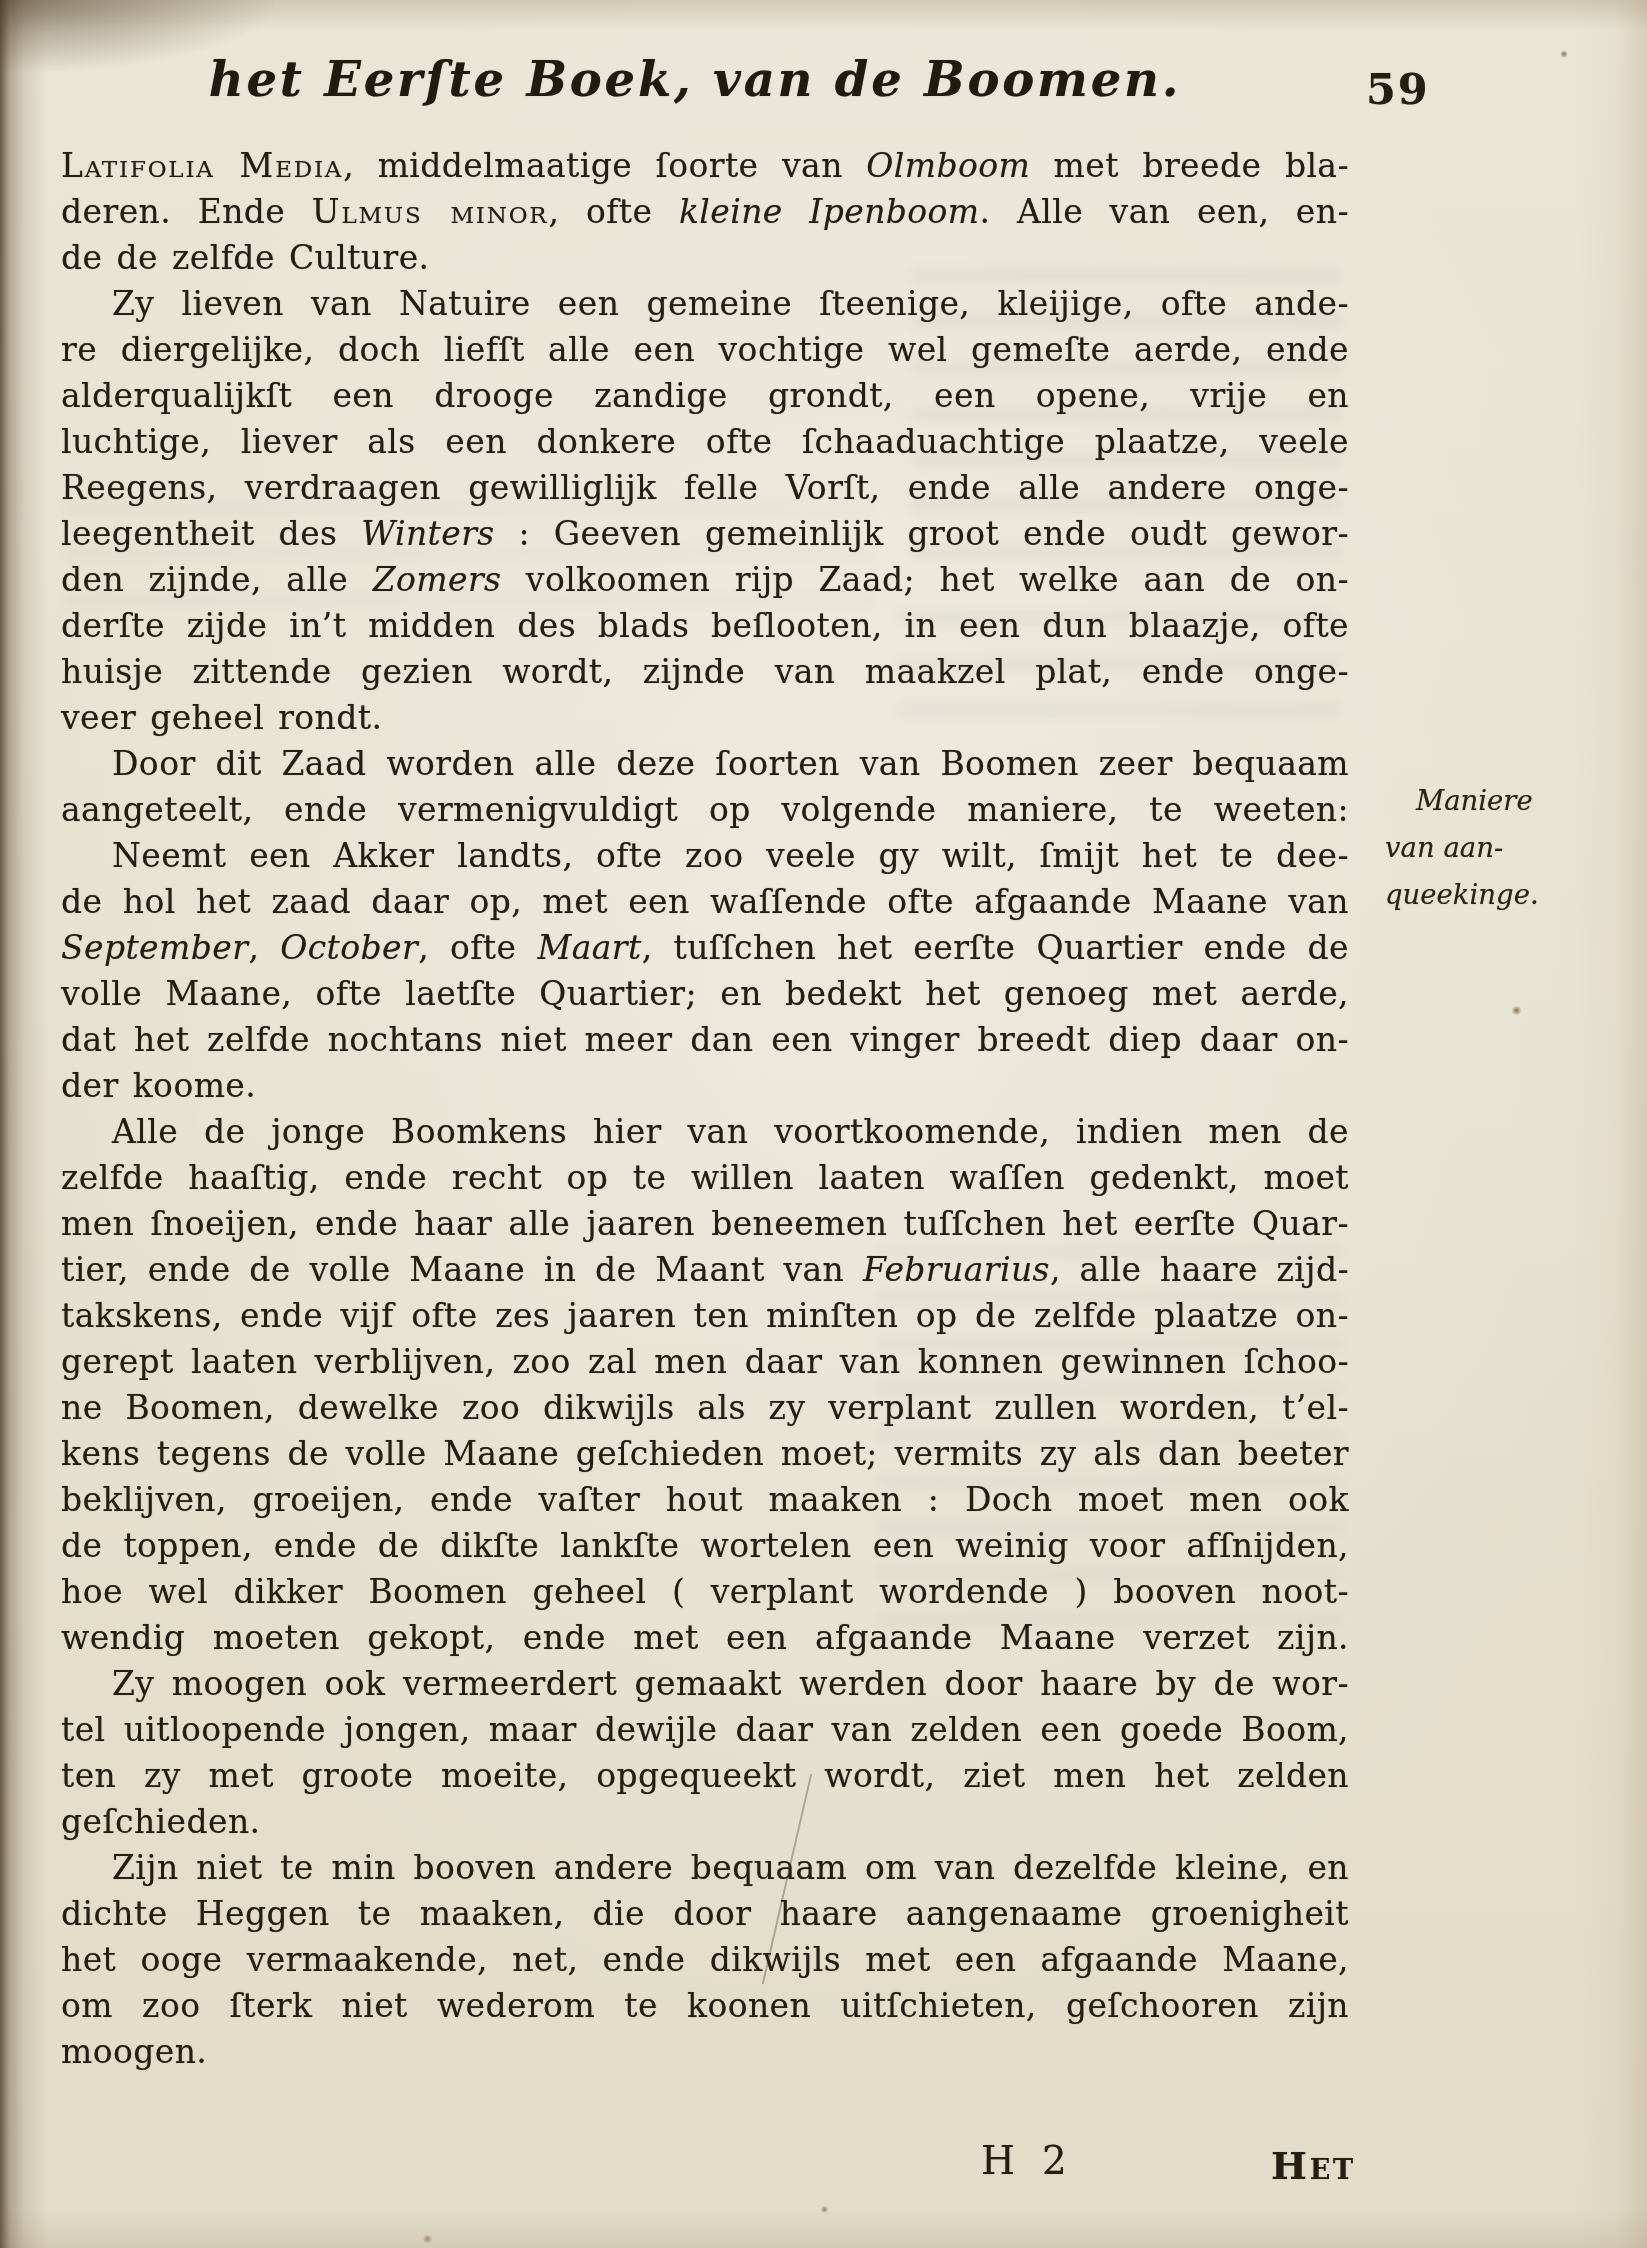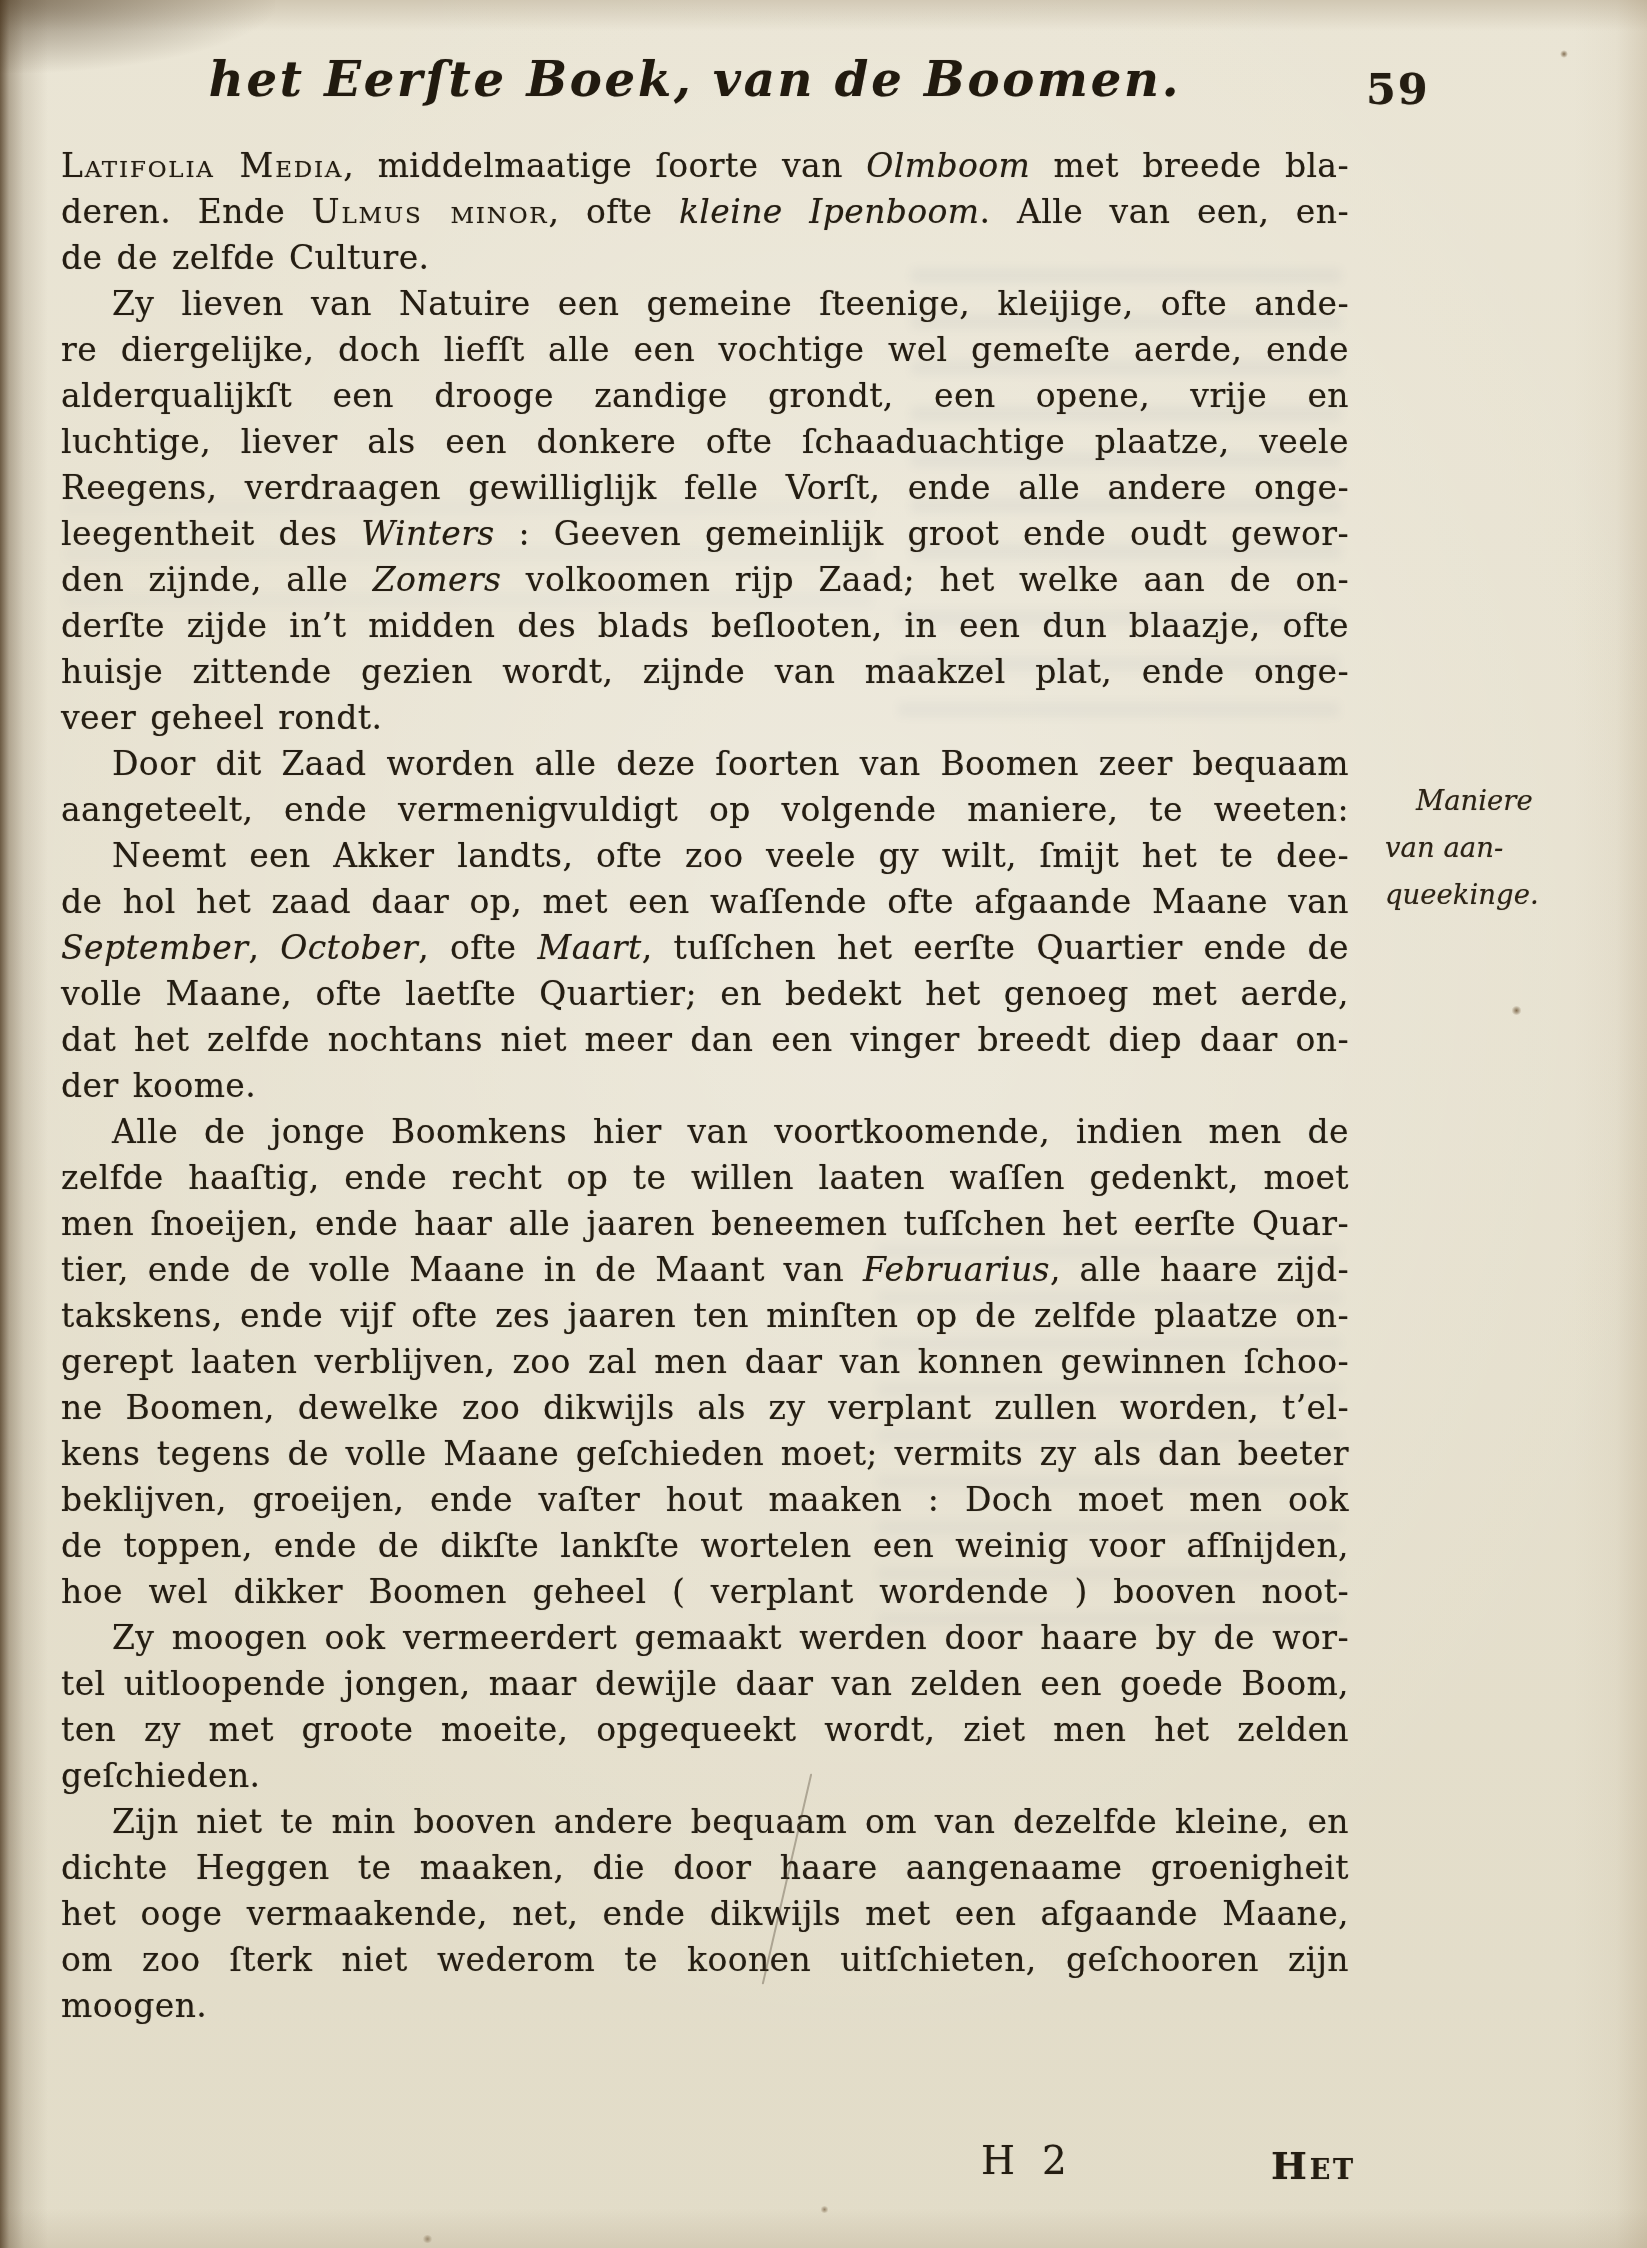--- a/index.html
+++ b/index.html
@@ -111,20 +111,21 @@
         <div class="line"><span>zelfde haaſtig, ende recht op te willen laaten waſſen gedenkt, moet</span></div>
         <div class="line"><span>men ſnoeijen, ende haar alle jaaren beneemen tuſſchen het eerſte Quar-</span></div>
         <div class="line"><span>tier, ende de volle Maane in de Maant van </span><span class="it">Februarius</span><span>, alle haare zijd-</span></div>
         <div class="line"><span>takskens, ende vijf ofte zes jaaren ten minſten op de zelfde plaatze on-</span></div>
         <div class="line"><span>gerept laaten verblijven, zoo zal men daar van konnen gewinnen ſchoo-</span></div>
         <div class="line"><span>ne Boomen, dewelke zoo dikwijls als zy verplant zullen worden, t’el-</span></div>
         <div class="line"><span>kens tegens de volle Maane geſchieden moet; vermits zy als dan beeter</span></div>
         <div class="line"><span>beklijven, groeijen, ende vaſter hout maaken : Doch moet men ook</span></div>
         <div class="line"><span>de toppen, ende de dikſte lankſte wortelen een weinig voor afſnijden,</span></div>
         <div class="line"><span>hoe wel dikker Boomen geheel ( verplant wordende ) booven noot-</span></div>
+        <div class="line"><span>wendig moeten gekopt, ende met een afgaande Maane verzet zijn.</span></div>
       </div>
       <div class="para">
         <div class="line first"><span>Zy moogen ook vermeerdert gemaakt werden door haare by de wor-</span></div>
         <div class="line"><span>tel uitloopende jongen, maar dewijle daar van zelden een goede Boom,</span></div>
         <div class="line"><span>ten zy met groote moeite, opgequeekt wordt, ziet men het zelden</span></div>
         <div class="line left"><span>geſchieden.</span></div>
       </div>
       <div class="para">
         <div class="line first"><span>Zijn niet te min booven andere bequaam om van dezelfde kleine, en</span></div>
         <div class="line"><span>dichte Heggen te maaken, die door haare aangenaame groenigheit</span></div>

